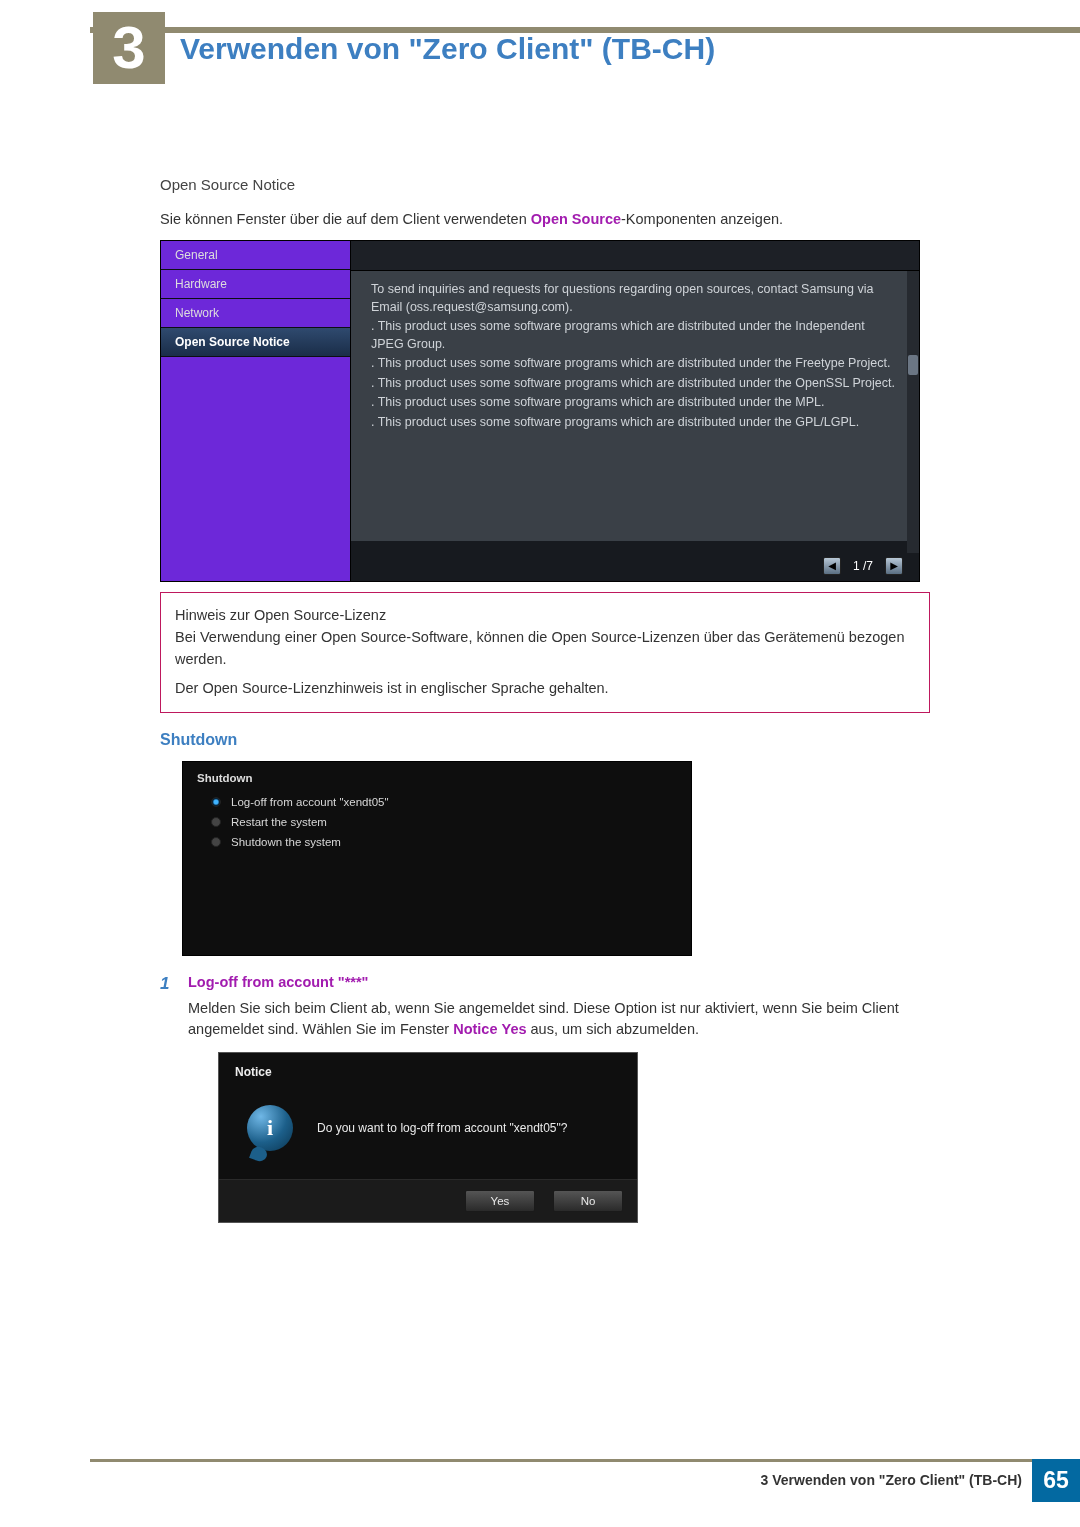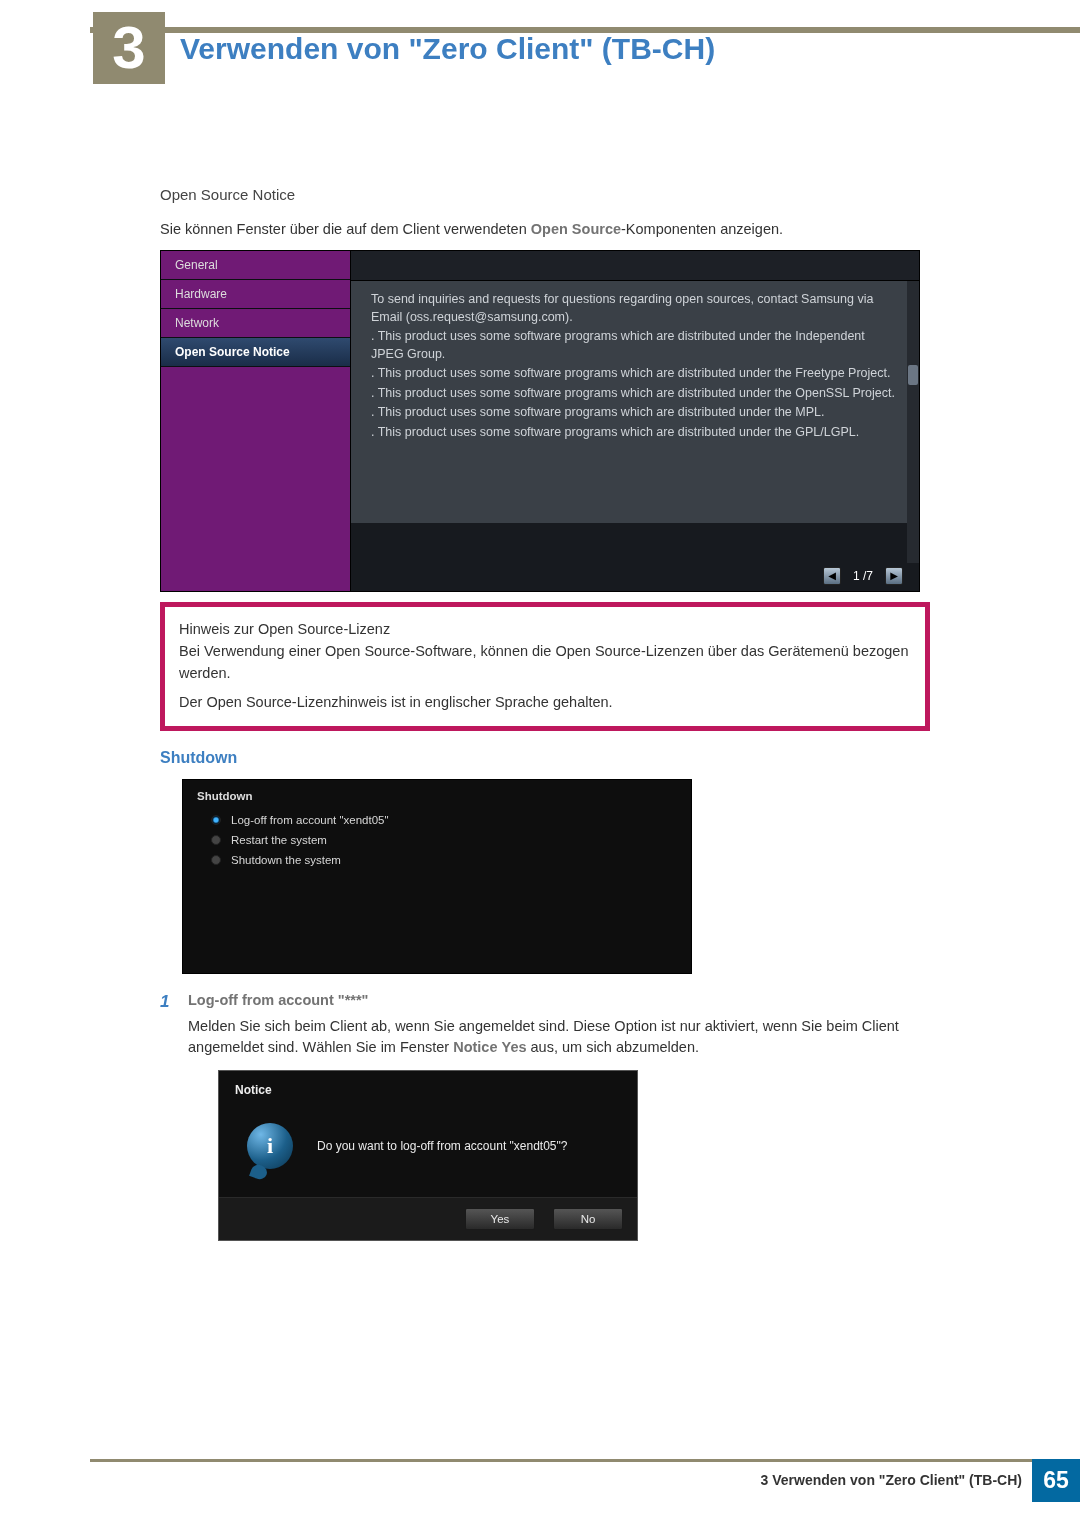--- a/index.html
+++ b/index.html
@@ -2,41 +2,41 @@
 <html><head>
 <meta charset="utf-8">
 <style>
 * { box-sizing: border-box; margin: 0; padding: 0; }
 body { width: 1080px; height: 1527px; background: #fff; font-family: Arial, Helvetica, sans-serif; color: #333; position: relative; }
 
 .top-bar { position: absolute; top: 27px; left: 90px; right: 0; height: 6px; background: #908a70; }
 .chapter-num { position: absolute; top: 12px; left: 93px; width: 72px; height: 72px; background: #908a70; color: #fff; font-size: 60px; font-weight: bold; text-align: center; line-height: 72px; font-family: Arial, sans-serif; }
 .chapter-title { position: absolute; top: 32px; left: 180px; font-size: 30px; font-weight: bold; color: #3d7fc1; }
 
-.content { position: absolute; top: 186px; left: 160px; width: 770px; }
+.content { position: absolute; top: 176px; left: 160px; width: 770px; }
 
 .h4 { font-size: 15px; color: #444; margin-bottom: 16px; }
 .body-p { font-size: 14.5px; color: #333; line-height: 1.45; margin-bottom: 10px; }
-.orange { color: #737373; font-weight: bold; }
+.orange { color: #a21caf; font-weight: bold; }
 .blue-h { color: #3d7fc1; font-weight: bold; font-size: 16px; margin: 18px 0 12px 0; }
 
 .screenshot1 { width: 760px; height: 342px; background: #171a1f; border: 1px solid #000; display: flex; position: relative; margin-bottom: 10px; }
-.shot1-side { width: 190px; background: #701a75; border-right: 1px solid #000; }
+.shot1-side { width: 190px; background: #6d28d9; border-right: 1px solid #000; }
 .shot1-side-item { padding: 7px 14px; color: #ddd; font-size: 12px; border-bottom: 1px solid #0d0f12; }
 .shot1-side-item.selected { background: linear-gradient(#2f4a6f,#1a2d48); color: #fff; font-weight: bold; }
 .shot1-main { flex: 1; position: relative; }
 .shot1-top { height: 30px; border-bottom: 1px solid #000; background: #1d2026; }
-.shot1-text { padding: 10px 20px 8px 20px; color: #cfd3d8; font-size: 12.5px; line-height: 1.4; background: #3a4047; margin: 0; height: 242px; overflow: hidden; position: relative; }
+.shot1-text { padding: 10px 20px 8px 20px; color: #cfd3d8; font-size: 12.5px; line-height: 1.4; background: #3a4047; margin: 0; height: 270px; overflow: hidden; position: relative; }
 .shot1-text p { margin-bottom: 2px; }
 .shot1-pager { position: absolute; bottom: 6px; right: 16px; color: #fff; font-size: 12px; display: flex; align-items: center; gap: 12px; }
 .shot1-pager .arrow { width: 18px; height: 18px; background: linear-gradient(#b7c7d6,#5a6e82); border:1px solid #222; border-radius:2px; text-align: center; line-height: 16px; color: #000; font-size: 10px; }
 .shot1-scroll { position:absolute; right:0; top:30px; bottom:28px; width:12px; background:#262a30; }
 .shot1-thumb { position:absolute; top:84px; width:10px; left:1px; height:20px; background:#6b7684; border-radius:2px; }
 
-.note-box { border: 5px solid #be185d; padding: 12px 14px; font-size: 14.5px; line-height: 1.5; color: #333; margin-bottom: 18px; }
+.note-box { border: 1px solid #be185d; padding: 12px 14px; font-size: 14.5px; line-height: 1.5; color: #333; margin-bottom: 18px; }
 
 .screenshot2 { width: 510px; height: 195px; background: #0e0e0e; border:1px solid #000; padding: 10px 14px; margin: 8px 0 18px 22px; }
 .shot2-title { color: #ddd; font-size: 11.5px; font-weight: bold; margin-bottom: 8px; }
 .shot2-row { display:flex; align-items:center; gap:10px; padding:4px 0 4px 14px; color:#d7d7d7; font-size:11.5px; }
 .shot2-radio { width:10px; height:10px; border-radius:50%; background:#444; border:1px solid #222; }
 .shot2-radio.sel { background: radial-gradient(circle,#3fb3ff 35%, #07243a 60%); }
 
 .num-list { display:flex; gap:12px; align-items:flex-start; }
 .num-list .num { color:#3d7fc1; font-style: italic; font-size: 17px; font-weight: bold; width:16px; }
 

